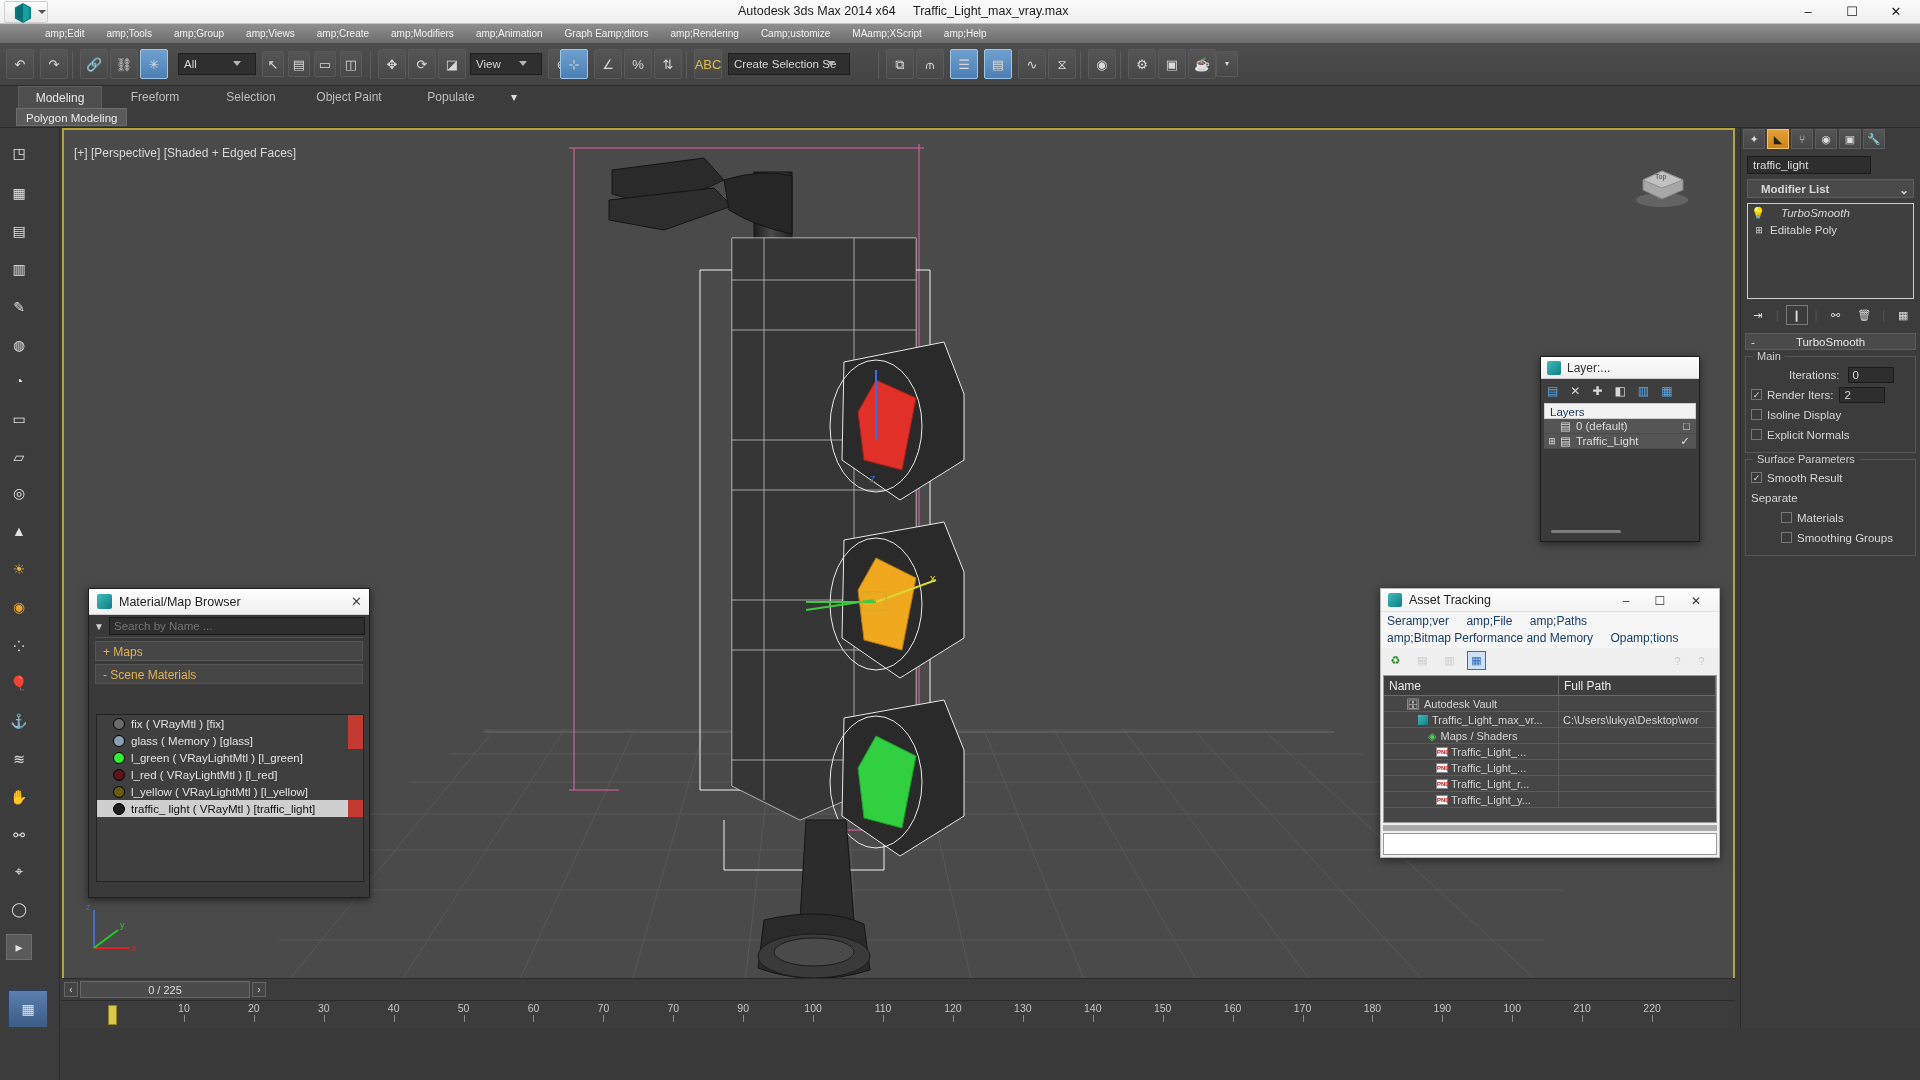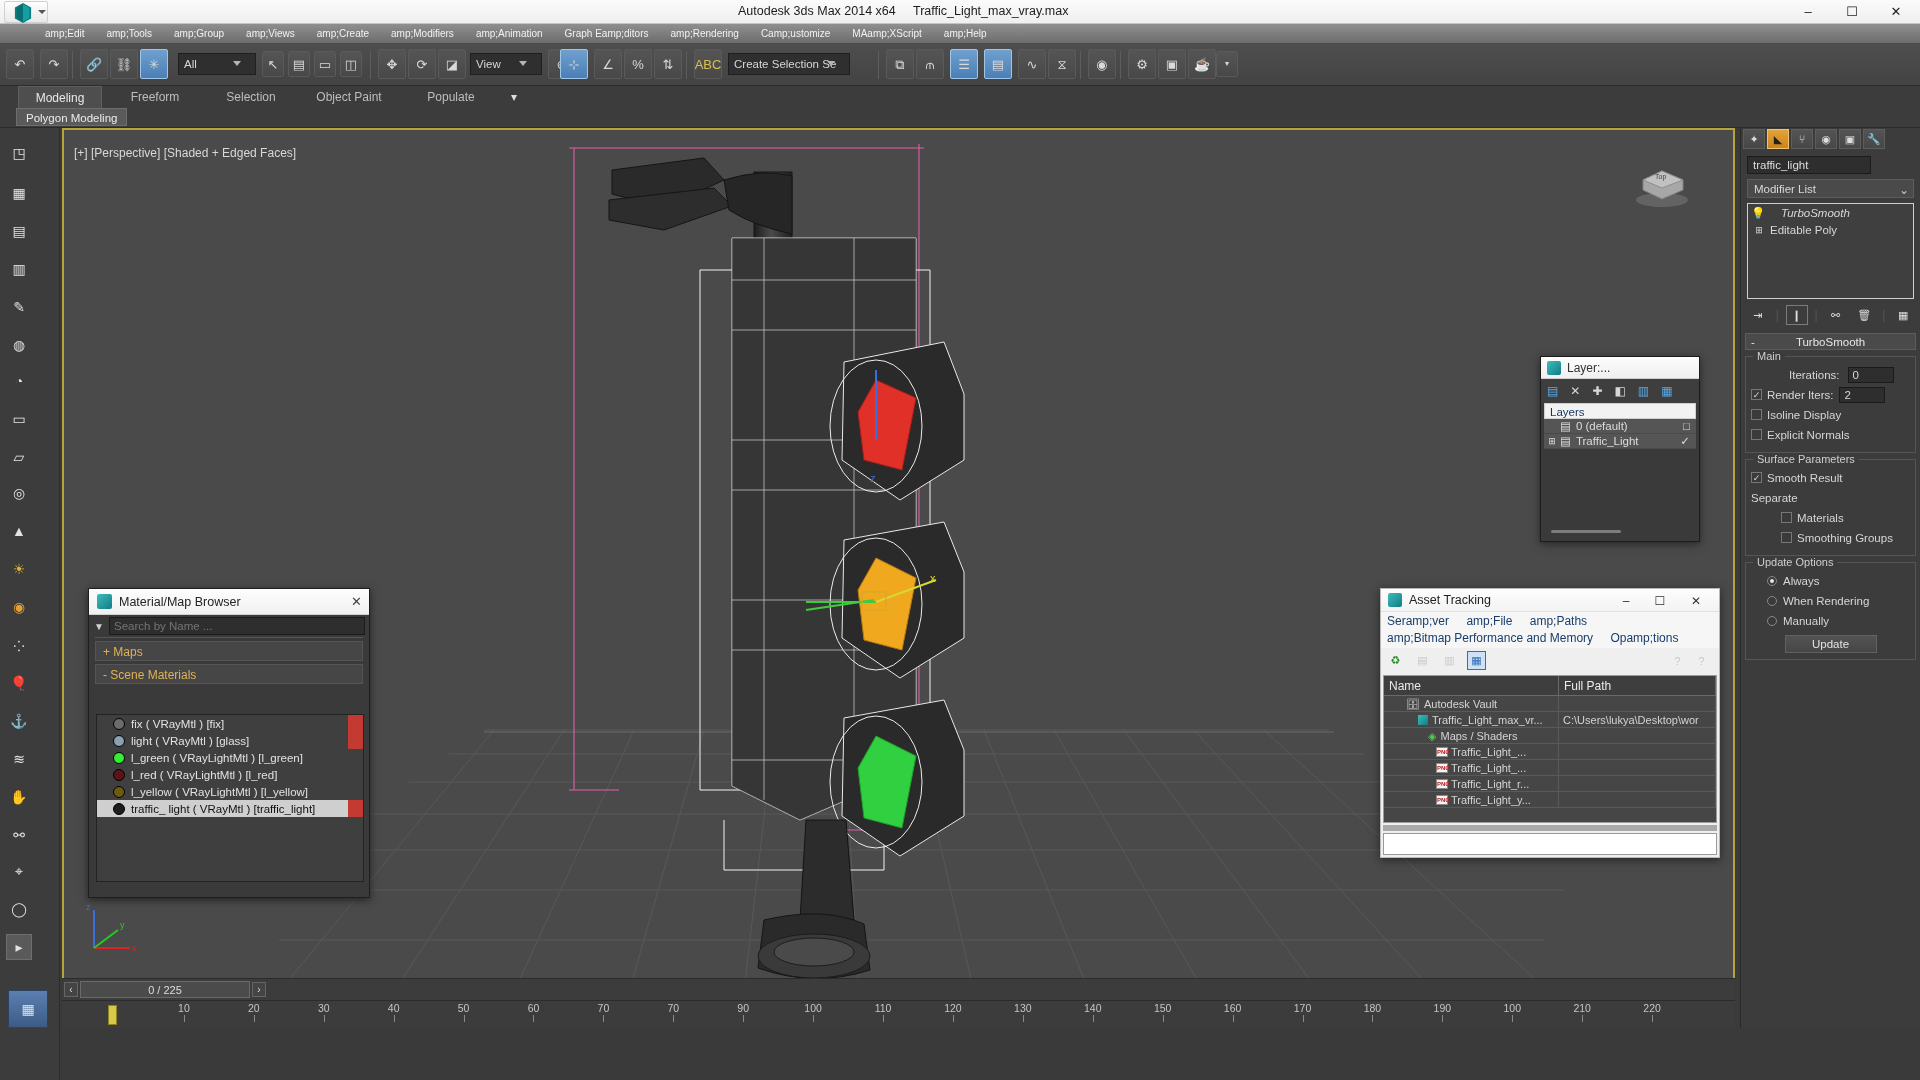--- a/index.html
+++ b/index.html
@@ -126,21 +126,21 @@
   
   .cmdpanel { position:absolute; left:1740px; top:128px; width:180px; height:900px;
      background:#3c3c3c; border-left:1px solid #2a2a2a; }
   .cp-tabs { height:22px; display:flex; align-items:center; padding-left:2px; gap:2px; background:#3c3c3c; }
   .cp-tab { width:22px; height:20px; background:linear-gradient(#545454,#474747); border:1px solid #5d5d5d;
      display:flex; align-items:center; justify-content:center; font-size:11px; color:#ddd; }
   .cp-tab.sel { background:linear-gradient(#e3a23a,#cc8419); color:#222; border-color:#f0c277; }
   .cp-name { margin:6px 6px 0 6px; height:18px; background:#2e2e2e; border:1px solid #1c1c1c; color:#ddd;
      font-size:11.5px; line-height:17px; padding-left:5px; position:relative; }
   .cp-modlist { margin:5px 6px 0 6px; height:19px; background:#4a4a4a; border:1px solid #5d5d5d;
-     color:#d8d8d8; font-size:11.5px; line-height:18px; padding-left:6px; position:relative; }
+     color:#d8d8d8; font-size:11.5px; line-height:18px; padding-left:13px; position:relative;font-weight:bold; }
   .cp-stack { margin:5px 6px 0 6px; height:96px; background:#3f3f3f; border:1px solid #cfcfcf; overflow:hidden; }
   .cp-srow { height:17px; display:flex; align-items:center; font-size:11.5px; color:#d7d7d7; padding-left:3px; }
   .cp-sbtns { margin:4px 6px 0 6px; height:24px; display:flex; align-items:center; gap:7px; }
   .cp-sbtn { width:22px; height:20px; display:flex; align-items:center; justify-content:center;
      font-size:11px; color:#ddd; }
   .roll { margin:6px 4px 0 4px; }
   .roll-h { height:17px; background:#4a4a4a; border:1px solid #5c5c5c; color:#e6e6e6; font-size:11.5px;
      text-align:center; line-height:16px; position:relative; }
   .roll-h .mn { position:absolute; left:5px; }
   .grp { margin:6px 4px 0 4px; border:1px solid #555; padding:9px 5px 6px 5px; position:relative; }
@@ -500,21 +500,21 @@
     <div class="mb-group">-  Scene Materials</div>
 
     <div class="mb-list">
       <div class="mb-row">
         <span class="mb-sw" style="background:#6b6b6b;"></span>
         <span>fix  ( VRayMtl )  [fix]</span>
         <span class="mb-tag"></span>
       </div>
       <div class="mb-row">
         <span class="mb-sw" style="background:#8aa0b5;"></span>
-        <span>light  ( VRayMtl )  [glass]</span>
+        <span>glass  ( Memory )  [glass]</span>
         <span class="mb-tag"></span>
       </div>
       <div class="mb-row">
         <span class="mb-sw" style="background:#33ee33;"></span>
         <span>l_green  ( VRayLightMtl )  [l_green]</span>
       </div>
       <div class="mb-row">
         <span class="mb-sw" style="background:#5c1418;"></span>
         <span>l_red  ( VRayLightMtl )  [l_red]</span>
       </div>
@@ -723,38 +723,20 @@
       <div class="fr">
         <span class="cb" style="margin-left:30px;"></span>
         <span>Materials</span>
       </div>
       <div class="fr">
         <span class="cb" style="margin-left:30px;"></span>
         <span>Smoothing Groups</span>
       </div>
     </div>
 
-    <div class="grp">
-      <span class="grp-t">Update Options</span>
-      <div class="fr">
-        <span class="rb on" style="margin-left:16px;">
-            <i></i>
-          </span>
-        <span>Always</span>
-      </div>
-      <div class="fr">
-        <span class="rb" style="margin-left:16px;"></span>
-        <span>When Rendering</span>
-      </div>
-      <div class="fr">
-        <span class="rb" style="margin-left:16px;"></span>
-        <span>Manually</span>
-      </div>
-      <div class="btnbig">Update</div>
-    </div>
   </div>
 
   <div class="timeline">
     <div class="tl-ar" style="left:2px;">‹</div>
     <div class="tl-slider">0 / 225</div>
     <div class="tl-ar" style="left:190px;">›</div>
   </div>
 
   <div class="trackbar">
     <div class="playhead" style="left:46px;"></div>

